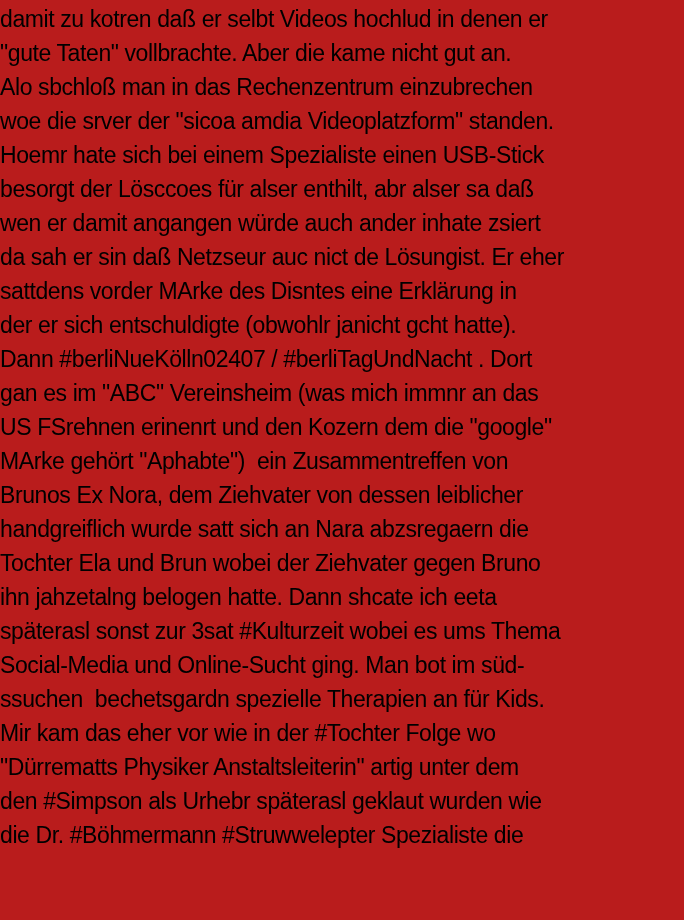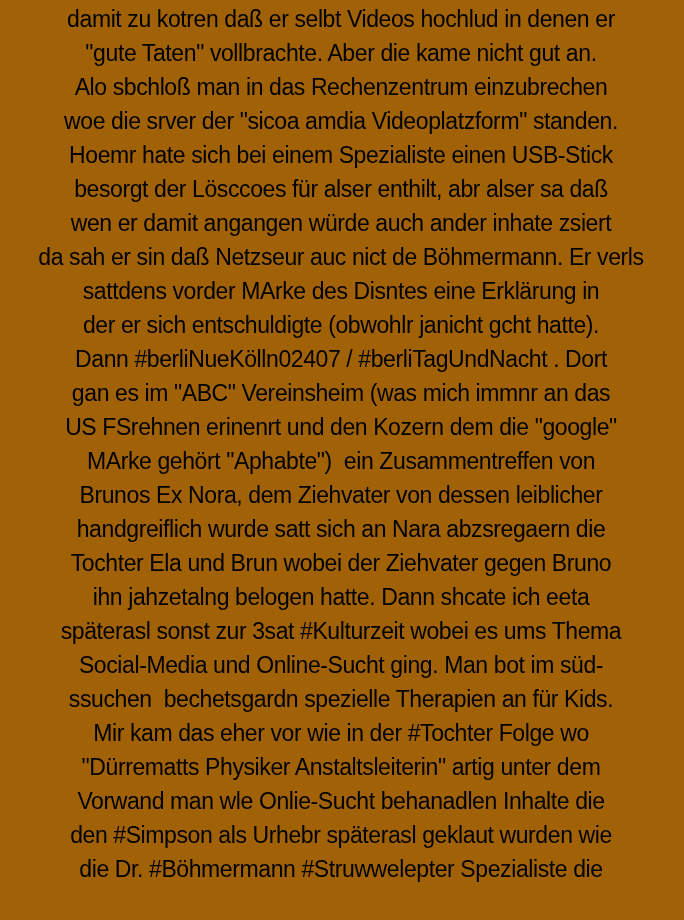--- a/index.html
+++ b/index.html
@@ -12,54 +12,52 @@
     height: 920px;
     overflow: hidden;
     font-family: "Liberation Sans", sans-serif;
   }
   .text-document {
     box-sizing: border-box;
     width: 684px;
     height: 920px;
     padding: 2px 2px 0 0;
     color: #000000;
-    background: #a16207;
-    text-align: center;
+    background: #b91c1c;
   }
   .text-line {
     font-size: 23px;
     line-height: 34px;
     letter-spacing: -0.4px;
     white-space: pre;
     color: #000000;
   }
 </style>
 </head>
 <body>
 
 <div class="text-document">
     <div class="text-line">damit zu kotren daß er selbt Videos hochlud in denen er</div>
     <div class="text-line">"gute Taten" vollbrachte. Aber die kame nicht gut an.</div>
     <div class="text-line">Alo sbchloß man in das Rechenzentrum einzubrechen</div>
     <div class="text-line">woe die srver der "sicoa amdia Videoplatzform" standen.</div>
     <div class="text-line">Hoemr hate sich bei einem Spezialiste einen USB-Stick</div>
     <div class="text-line">besorgt der Lösccoes für alser enthilt, abr alser sa daß</div>
     <div class="text-line">wen er damit angangen würde auch ander inhate zsiert</div>
-    <div class="text-line">da sah er sin daß Netzseur auc nict de Böhmermann. Er verls</div>
+    <div class="text-line">da sah er sin daß Netzseur auc nict de Lösungist. Er eher</div>
     <div class="text-line">sattdens vorder MArke des Disntes eine Erklärung in</div>
     <div class="text-line">der er sich entschuldigte (obwohlr janicht gcht hatte).</div>
     <div class="text-line">Dann #berliNueKölln02407 / #berliTagUndNacht . Dort</div>
     <div class="text-line">gan es im "ABC" Vereinsheim (was mich immnr an das</div>
     <div class="text-line">US FSrehnen erinenrt und den Kozern dem die "google"</div>
     <div class="text-line">MArke gehört "Aphabte")  ein Zusammentreffen von</div>
     <div class="text-line">Brunos Ex Nora, dem Ziehvater von dessen leiblicher</div>
     <div class="text-line">handgreiflich wurde satt sich an Nara abzsregaern die</div>
     <div class="text-line">Tochter Ela und Brun wobei der Ziehvater gegen Bruno</div>
     <div class="text-line">ihn jahzetalng belogen hatte. Dann shcate ich eeta</div>
     <div class="text-line">späterasl sonst zur 3sat #Kulturzeit wobei es ums Thema</div>
     <div class="text-line">Social-Media und Online-Sucht ging. Man bot im süd-</div>
     <div class="text-line">ssuchen  bechetsgardn spezielle Therapien an für Kids.</div>
     <div class="text-line">Mir kam das eher vor wie in der #Tochter Folge wo</div>
     <div class="text-line">"Dürrematts Physiker Anstaltsleiterin" artig unter dem</div>
-    <div class="text-line">Vorwand man wle Onlie-Sucht behanadlen Inhalte die</div>
     <div class="text-line">den #Simpson als Urhebr späterasl geklaut wurden wie</div>
     <div class="text-line">die Dr. #Böhmermann #Struwwelepter Spezialiste die</div>
   </div>
 
 </body></html>

